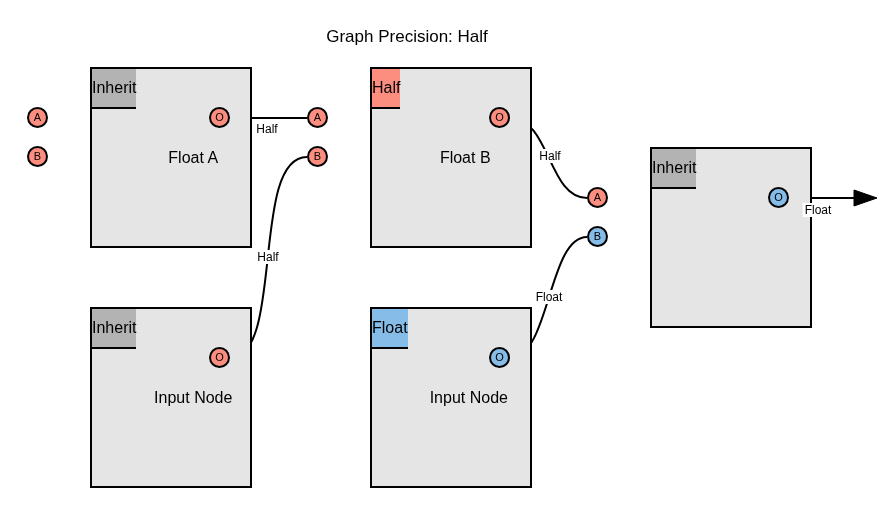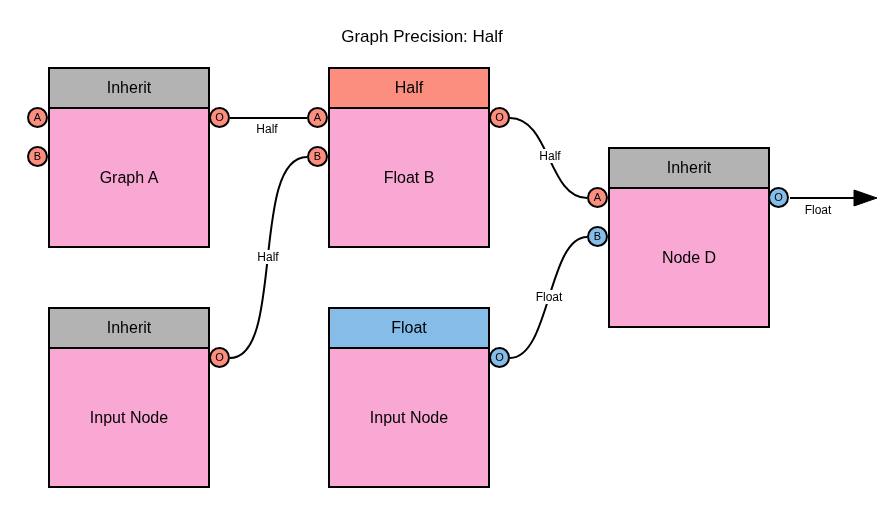--- a/index.html
+++ b/index.html
@@ -15,24 +15,25 @@
     position:absolute;
     transform:translate(-50%,-50%);
     font-size:17px;
     white-space:nowrap;
     z-index:4;
   }
   .node{
     position:absolute;
     box-sizing:border-box;
     border:2px solid #000;
-    background:#f9a8d4;
+    background:#e5e5e5;
     display:flex;
-    flex-direction:column;
+    flex-direction:row;
     z-index:2;
+    margin-left:42px;
   }
   .node-header{
     box-sizing:border-box;
     height:40px;
     border-bottom:2px solid #000;
     display:flex;align-items:center;justify-content:center;
     font-size:16px;
   }
   .node-body{
     flex:1;
@@ -72,41 +73,40 @@
 
   <svg class="edges" width="887" height="509">
     <path d="M230 118 L307 118"></path>
     <path d="M230 358 C285 358 250 157 307 157"></path>
     <path d="M510 118 C550 118 548 198 587 198"></path>
     <path d="M510 358 C550 358 548 237 587 237"></path>
     <path d="M790 198 L856 198"></path>
     <polygon points="854,190 854,206 877,198"></polygon>
   </svg>
 
-  <div class="diagram-title" style="left:422px;top:37px;">Graph Precision: Half</div>
+  <div class="diagram-title" style="left:407px;top:37px;">Graph Precision: Half</div>
 
   <div class="node" style="left:48px;top:67px;width:162px;height:181px;">
     <div class="node-header hdr-inherit">Inherit</div>
-    <div class="node-body">Graph A</div>
+    <div class="node-body">Float A</div>
   </div>
   <div class="port hdr-half" style="left:27px;top:107px;">A</div>
   <div class="port hdr-half" style="left:27px;top:146px;">B</div>
   <div class="port hdr-half" style="left:209px;top:107px;">O</div>
 
   <div class="node" style="left:328px;top:67px;width:162px;height:181px;">
     <div class="node-header hdr-half">Half</div>
     <div class="node-body">Float B</div>
   </div>
   <div class="port hdr-half" style="left:307px;top:107px;">A</div>
   <div class="port hdr-half" style="left:307px;top:146px;">B</div>
   <div class="port hdr-half" style="left:489px;top:107px;">O</div>
 
   <div class="node" style="left:608px;top:147px;width:162px;height:181px;">
     <div class="node-header hdr-inherit">Inherit</div>
-    <div class="node-body">Node D</div>
   </div>
   <div class="port hdr-half" style="left:587px;top:187px;">A</div>
   <div class="port hdr-float" style="left:587px;top:226px;">B</div>
   <div class="port hdr-float" style="left:768px;top:187px;">O</div>
 
   <div class="node" style="left:48px;top:307px;width:162px;height:181px;">
     <div class="node-header hdr-inherit">Inherit</div>
     <div class="node-body">Input Node</div>
   </div>
   <div class="port hdr-half" style="left:209px;top:347px;">O</div>

